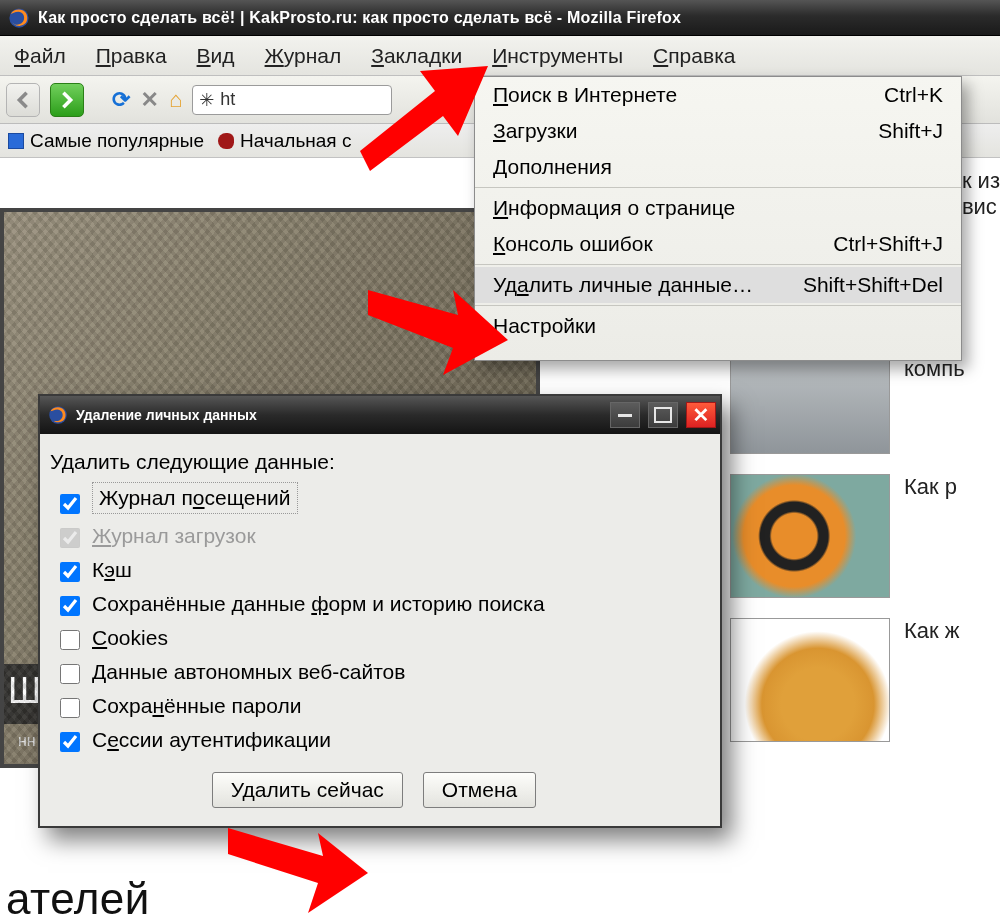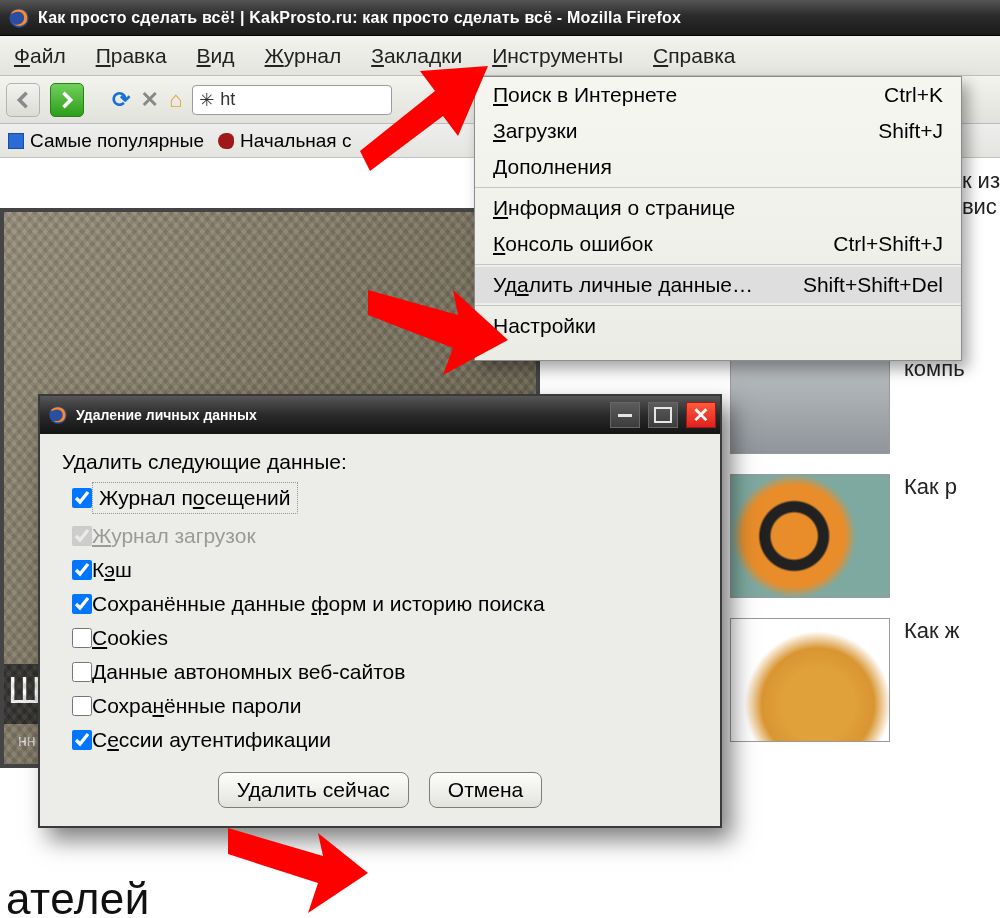--- a/index.html
+++ b/index.html
@@ -150,30 +150,30 @@
   .dlg-title{
     height:38px;
     background:linear-gradient(#565656,#2a2a2a 50%,#141414);
     display:flex;align-items:center;padding:0 4px 0 8px;gap:8px;
   }
   .dlg-title-text{color:#fff;font-weight:bold;font-size:14px;flex:1;}
   .dlg-ctl{width:30px;height:26px;display:flex;align-items:center;justify-content:center;border:1px solid #666;background:linear-gradient(#5c5c5c,#3c3c3c);}
   .dlg-ctl.min::after{content:"";width:14px;height:3px;background:#e6e6e6;}
   .dlg-ctl.max::after{content:"";width:14px;height:12px;border:2px solid #e6e6e6;}
   .dlg-ctl.close{background:linear-gradient(#ff5a3a,#d22);border-color:#a11818;color:#fff;font-weight:bold;font-size:20px;}
-  .dlg-body{padding:16px 22px 18px 22px;font-size:21px;}
+  .dlg-body{padding:16px 22px 18px 10px;font-size:21px;}
   .dlg-body .prompt{margin-bottom:8px;}
   .checks{display:flex;flex-direction:column;gap:10px;padding-left:10px;}
-  .chk{display:flex;align-items:center;gap:0;}
+  .chk{display:flex;align-items:flex-end;gap:12px;}
   .chk input{width:20px;height:20px;}
   .chk.disabled{color:#9a9a9a;}
   .box-outline{border:1px dotted #999;padding:3px 6px;display:inline-block;}
   .dlg-buttons{display:flex;gap:20px;justify-content:center;margin-top:20px;}
   .btn{
-    padding:5px 18px;border:1px solid #7d7d7d;border-radius:8px;
+    padding:5px 18px;border:1px solid #7d7d7d;border-radius:3px;
     background:linear-gradient(#fdfdfa,#e3e3de);font-size:21px;
   }
 
   
   .arrow{position:absolute;pointer-events:none;}
 
   
   .reload{color:#1670d6;font-size:22px;font-weight:bold;}
   .stopx{color:#888;font-size:22px;font-weight:bold;}
   .home{color:#e5a331;font-size:22px;}

